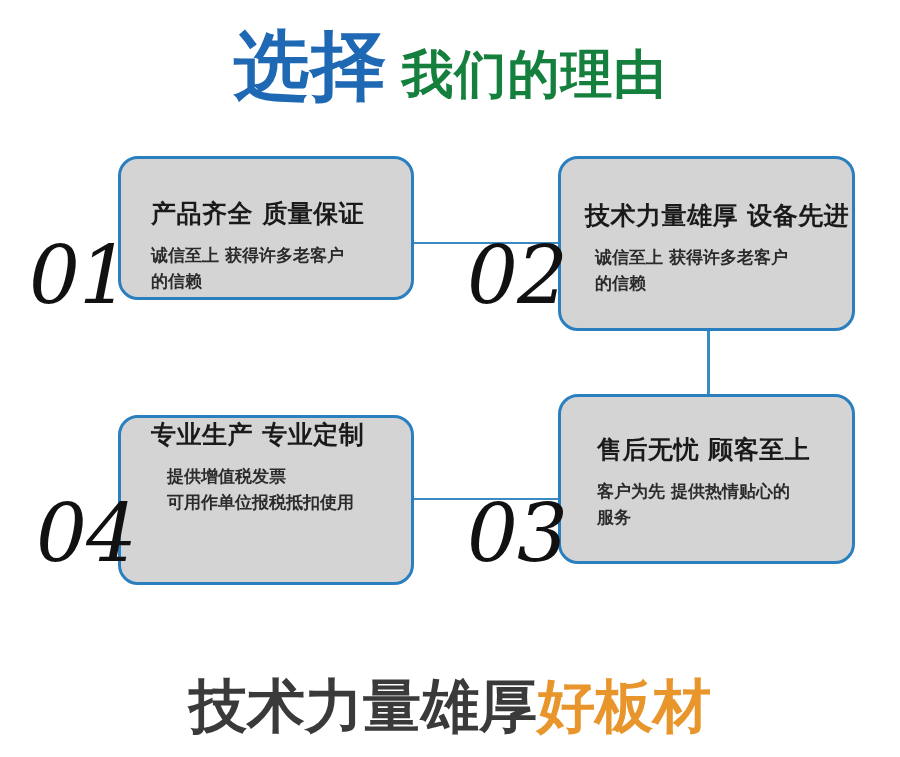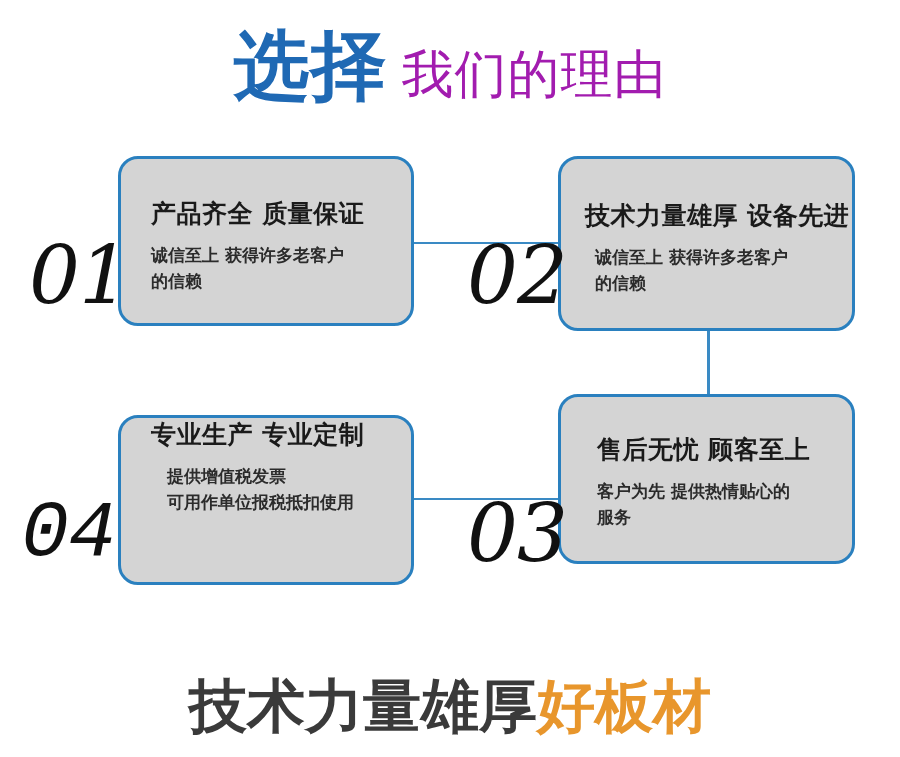--- a/index.html
+++ b/index.html
@@ -31,22 +31,22 @@
   .title-main {
     font-size: 76px;
     font-weight: 700;
     color: #1f69b4;
     letter-spacing: 1px;
     line-height: 1;
     vertical-align: baseline;
   }
   .title-sub {
     font-size: 52px;
-    font-weight: 400;
-    color: #a21caf;
+    font-weight: 700;
+    color: #15803d;
     letter-spacing: 1px;
     line-height: 1;
     margin-left: 14px;
     vertical-align: baseline;
   }
 
   
   .conn {
     position: absolute;
     background: #3a8ac4;
@@ -57,21 +57,21 @@
 
   
   .card {
     position: absolute;
     box-sizing: border-box;
     background: #d4d4d4;
     border: 3px solid #2a80bf;
     border-radius: 20px;
     padding: 0 18px;
   }
-  .card-1 { left: 118px; top: 156px; width: 296px; height: 170px; }
+  .card-1 { left: 118px; top: 156px; width: 296px; height: 144px; }
   .card-2 { left: 558px; top: 156px; width: 297px; height: 175px; }
   .card-4 { left: 118px; top: 415px; width: 296px; height: 170px; }
   .card-3 { left: 558px; top: 394px; width: 297px; height: 170px; }
 
   .card-head {
     font-size: 25px;
     font-weight: 700;
     color: #1a1a1a;
     letter-spacing: 0.5px;
     white-space: nowrap;
@@ -101,21 +101,21 @@
     font-style: italic;
     font-weight: 400;
     font-size: 80px;
     color: #111111;
     line-height: 1;
     letter-spacing: -1px;
     z-index: 5;
   }
   .num-01 { left: 29px;  top: 236px; }
   .num-02 { left: 467px; top: 236px; }
-  .num-04 { left: 21px;  top: 494px; font-family: Liberation Mono, monospace; }
+  .num-04 { left: 36px;  top: 494px; }
   .num-03 { left: 467px; top: 494px; }
 
   
   .footer-wrap {
     position: absolute;
     left: 0;
     top: 668px;
     width: 900px;
     text-align: center;
     white-space: nowrap;

